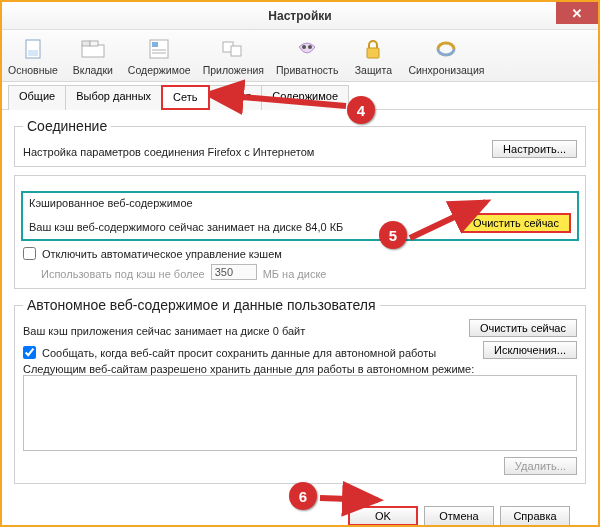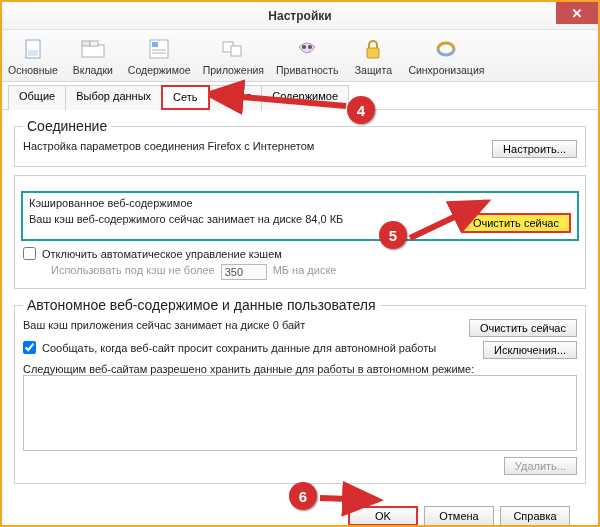--- a/index.html
+++ b/index.html
@@ -11,21 +11,21 @@
   .toolbar .cat { flex:0 0 auto; padding:6px 6px 5px; text-align:center; font-size:10.5px; color:#333; cursor:pointer; min-width:58px;}
   .toolbar .cat .ic { width:28px; height:26px; margin:0 auto 2px; display:flex; align-items:center; justify-content:center; }
   .toolbar .cat.sel { background:linear-gradient(#e9f2fb,#d6e7f7); border-left:1px solid #b9d4f0; border-right:1px solid #b9d4f0; }
   .subtabs { display:flex; padding:2px 6px 0; border-bottom:1px solid #d8d8d8; font-size:11px; }
   .subtabs .tab { padding:4px 10px 5px; border:1px solid #d0d0d0; border-bottom:none; background:#f7f7f7; margin-right:-1px; cursor:pointer; position:relative; top:1px;}
   .subtabs .tab.active { background:#fff; z-index:2; }
   .subtabs .tab.hl { border:2px solid #e03030; }
   .content { padding:8px 12px 8px; font-size:11px; color:#222; }
   fieldset.grp { border:1px solid #d0d0d0; margin:0 0 8px; padding:6px 8px 8px; }
   fieldset.grp legend { font-size:14px; padding:0 4px;}
-  .row { display:flex; align-items:flex-start; justify-content:space-between; gap:8px; }
+  .row { display:flex; align-items:flex-end; justify-content:space-between; gap:8px; }
   .btn { font-size:11px; padding:2px 10px; border:1px solid #b0b0b0; background:linear-gradient(#fefefe,#e8e8e8); cursor:pointer; min-width:72px;}
   .hl-box { border:2px solid #1aa0a0; margin:-2px -2px 6px; padding:4px 6px 6px; }
   .hl-btn { background:#ffe94a !important; border:2px solid #e03030 !important; font-weight:normal; }
   .disabled { color:#9a9a9a; }
   .check { display:flex; align-items:center; gap:6px; }
   .check input { margin:0; }
   .spin { width:46px; height:16px; border:1px solid #b8b8b8; font-size:11px; padding:1px 3px; }
   textarea.sites { width:100%; height:76px; border:1px solid #c0c0c0; resize:none; font-size:11px; }
   .actions { display:flex; justify-content:flex-end; gap:6px; padding:6px 28px 10px;}
   .actions .btn{min-width:70px;}
@@ -116,21 +116,21 @@
       <div style="font-size:11px;margin:0 0 4px;">Кэшированное веб-содержимое</div>
       <div class="row">
         <span>Ваш кэш веб-содержимого сейчас занимает на диске 84,0 КБ</span>
         <button class="btn hl-btn">Очистить сейчас</button>
       </div>
     </div>
     <div class="check">
       <input type="checkbox" style="">
       <span>Отключить автоматическое управление кэшем</span>
     </div>
-    <div class="row disabled" style="justify-content:flex-start;gap:6px;margin:4px 0 0 28px;">
+    <div class="row disabled" style="justify-content:flex-start;gap:6px;margin:4px 0 0 18px;">
       <span>Использовать под кэш не более</span>
       <input class="spin" disabled="" value="350" style="">
       <span>МБ на диске</span>
     </div>
   </fieldset>
 
   <fieldset class="grp">
     <legend>Автономное веб-содержимое и данные пользователя</legend>
     <div class="row">
       <span>Ваш кэш приложения сейчас занимает на диске 0 байт</span>

